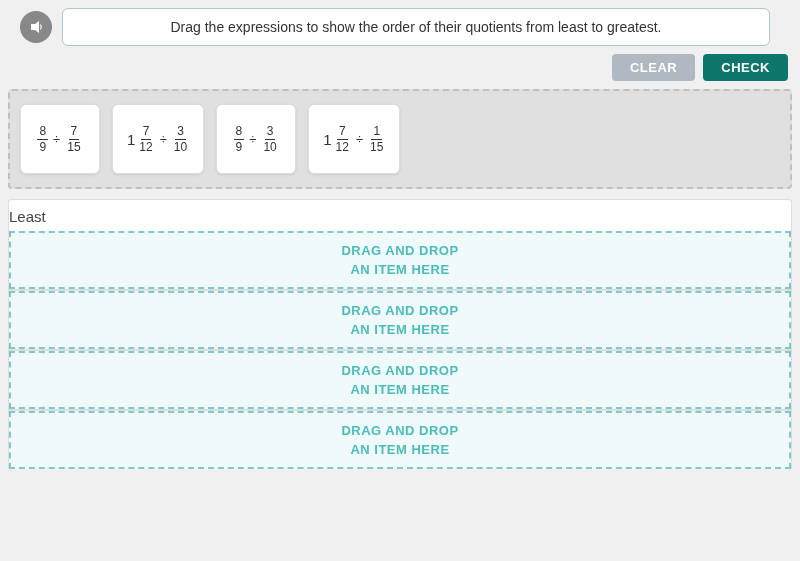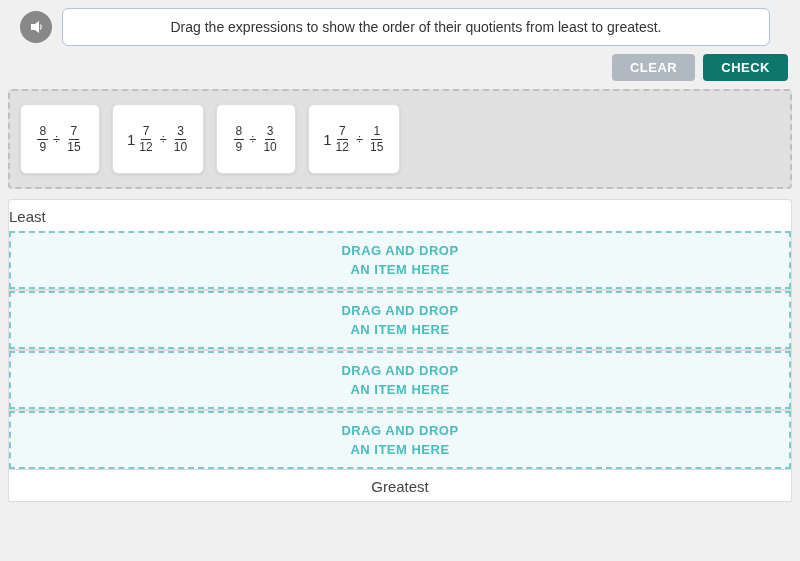--- a/index.html
+++ b/index.html
@@ -301,17 +301,14 @@
       <span>AN ITEM HERE</span>
     </div>
     <div class="divider"></div>
 
     <div class="drop-zone">
       <span>DRAG AND DROP</span>
       <span>AN ITEM HERE</span>
     </div>
   </div>
 
-  <div class="label-row-bottom">
-    <span>Greatest</span>
-  </div>
 
 </div>
 
 </body></html>

